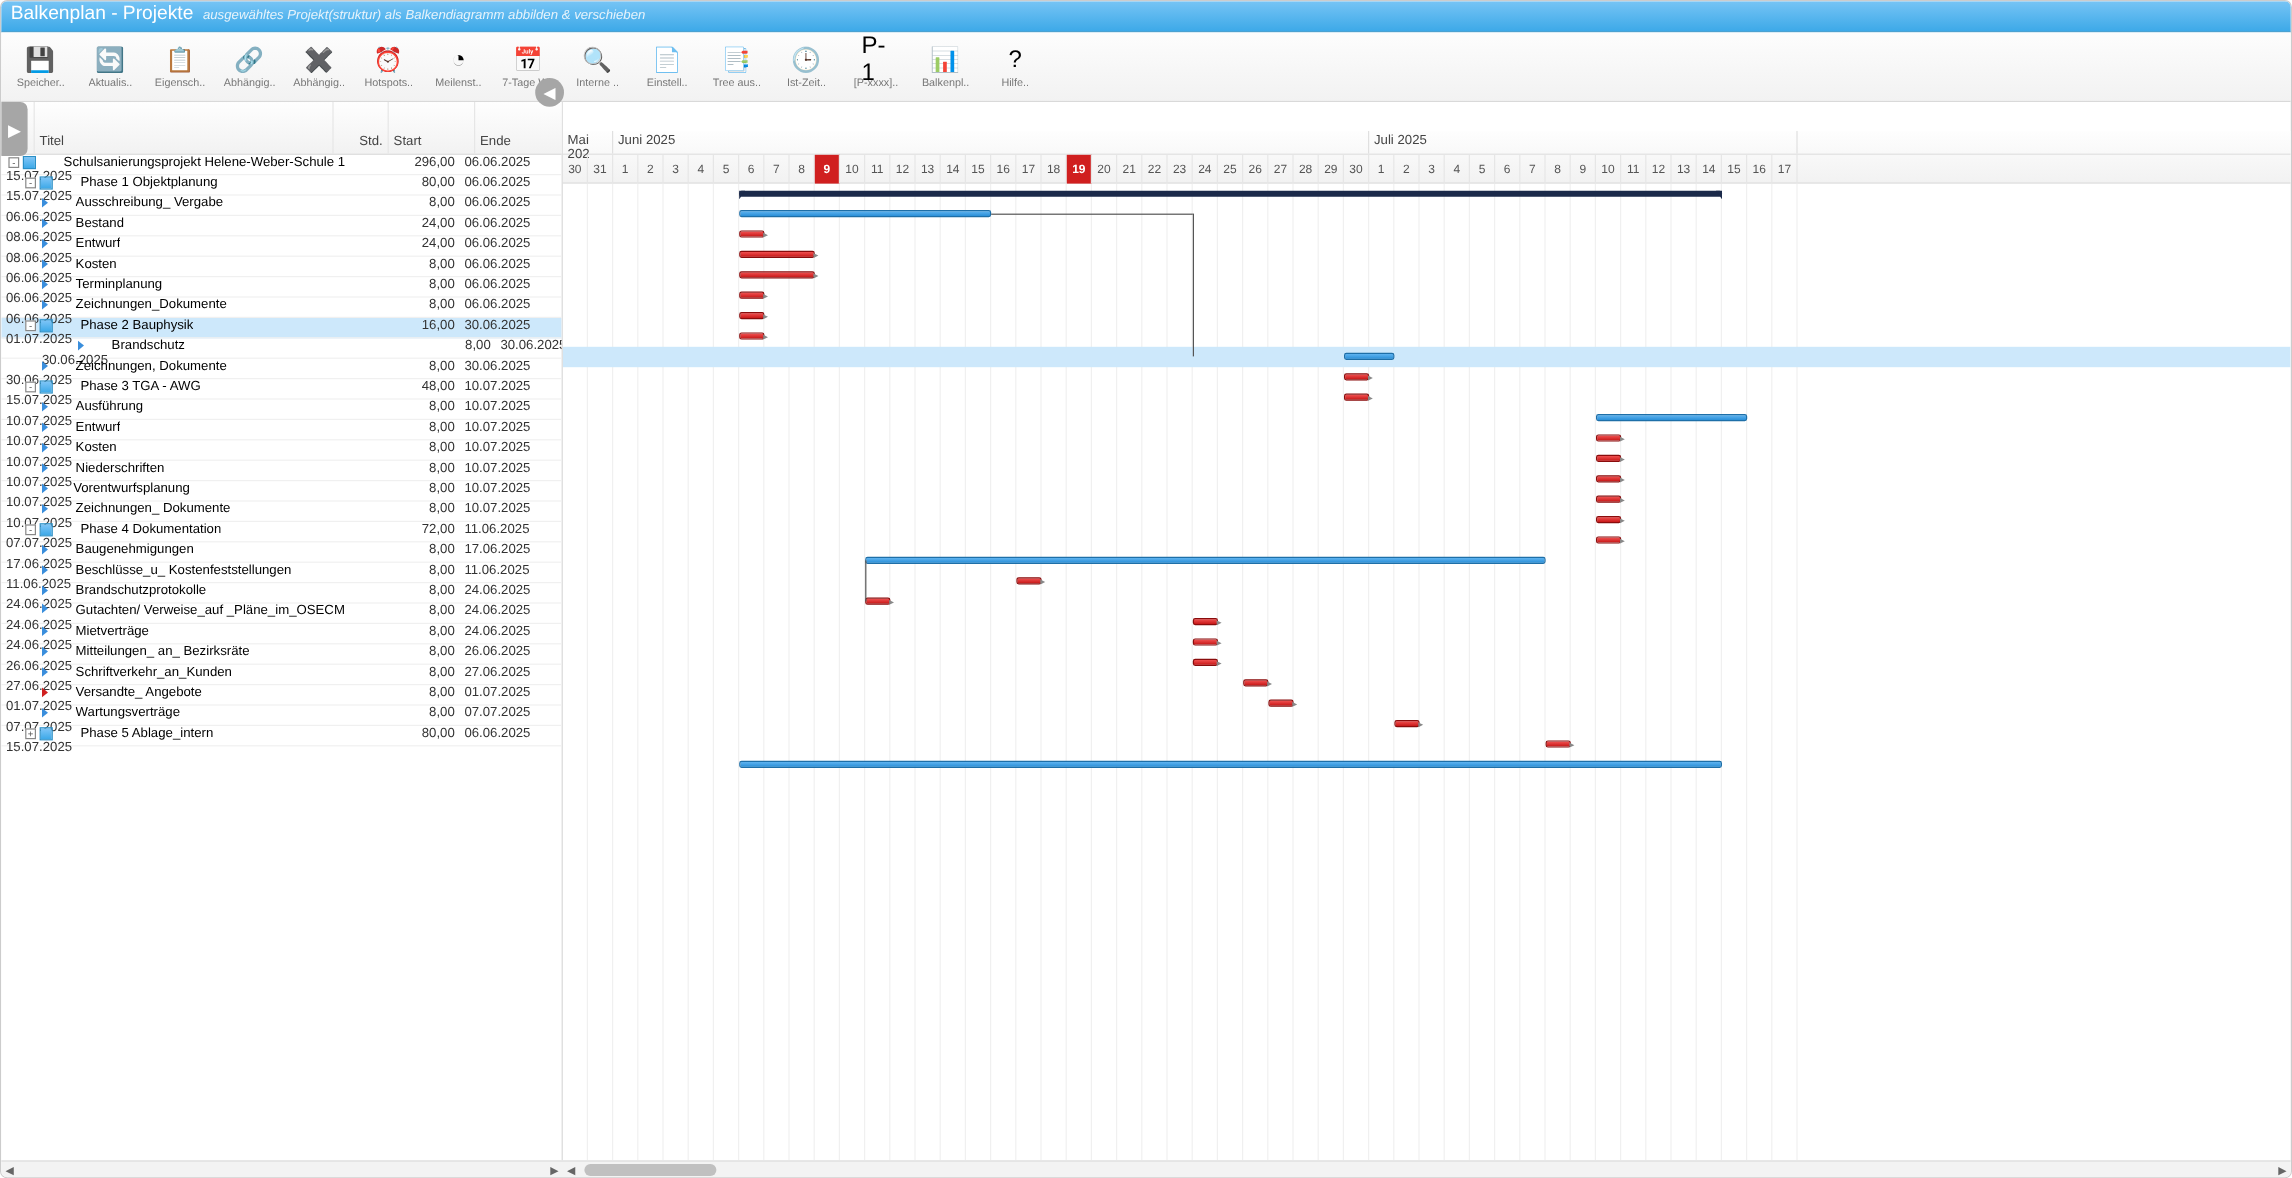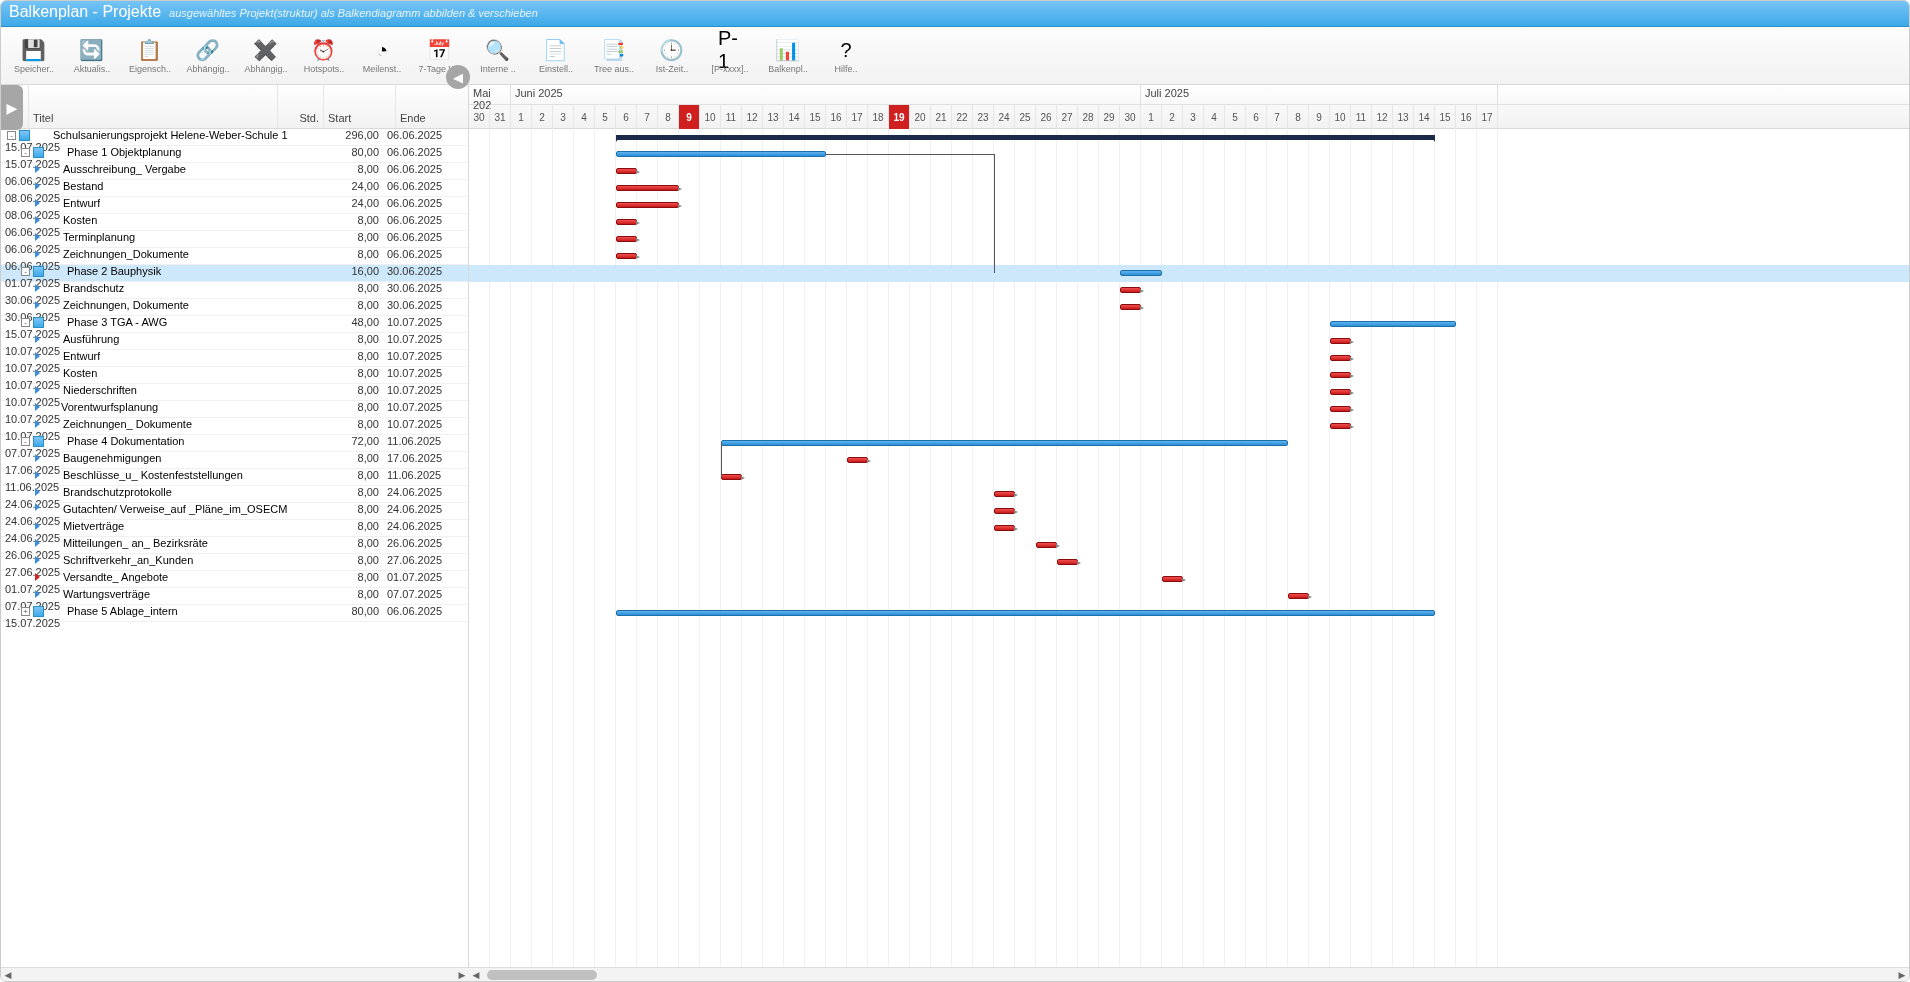--- a/index.html
+++ b/index.html
@@ -14,21 +14,21 @@
 
 
 .toolbar { height: 58px; background: linear-gradient(#fdfdfd, #f2f2f2); border-bottom: 1px solid #d9d9d9; display: flex; padding: 2px 8px; gap: 8px; }
 .tool-btn { display: flex; flex-direction: column; align-items: center; justify-content: center; width: 50px; height: 54px; border: 1px solid transparent; border-radius: 3px; cursor: pointer; }
 .tool-btn .ico { width: 24px; height: 24px; display: flex; align-items: center; justify-content: center; font-size: 20px; }
 .tool-btn .lbl { font-size: 9px; color: #777; margin-top: 2px; white-space: nowrap; overflow: hidden; text-overflow: ellipsis; max-width: 48px; }
 
 
 .body { position: absolute; top: 84px; left: 0; right: 0; bottom: 14px; display: flex; }
 .left-pane { width: 468px; border-right: 1px solid #d9d9d9; position: relative; background: #fff; }
-.right-pane { flex: 1; position: relative; overflow: hidden; }
+.right-pane { flex: 1; position: relative; overflow: hidden; margin-top: 24px; }
 
 
 .side-handle { position: absolute; top: 84px; left: 0; width: 22px; height: 45px; background: #a6a6a6; border-radius: 0 6px 6px 0; display: flex; align-items: center; justify-content: center; color: #fff; font-size: 14px; z-index: 10; }
 .toggle-handle { position: absolute; top: -20px; right: -2px; width: 24px; height: 24px; background: #a6a6a6; border-radius: 50%; display: flex; align-items: center; justify-content: center; color: #fff; font-size: 13px; z-index: 10; }
 
 
 .left-header, .left-row { display: grid; grid-template-columns: 28px 1fr 46px 72px 72px; align-items: center; height: 17px; font-size: 11px; }
 .left-header { height: 44px; border-bottom: 1px solid #d9d9d9; background: linear-gradient(#fefefe,#f2f2f2); }
 .left-header > div { padding: 0 4px; color: #444; border-right: 1px solid #e6e6e6; height: 100%; display: flex; align-items: flex-end; padding-bottom: 4px; }
 .left-header > div:last-child { border-right: none; }
@@ -235,21 +235,21 @@
           <div class="left-row sel" style="grid-template-columns: 250px 56px 76px 76px; display: grid;">
     <div class="c1" style="grid-column:1/3;display:flex;align-items:center;gap:3px;padding-left:20px">
               <span class="tree-toggle">-</span>
               <span class="proj-ico"></span>
               <span class="title">Phase 2 Bauphysik</span>
             </div>
     <div class="c2">16,00</div>
     <div class="c3">30.06.2025</div>
     <div class="c4">01.07.2025</div>
           </div>
-          <div class="left-row" style="grid-template-columns: 250px 56px 76px 76px; display: grid;">
+          <div class="left-row" style="grid-template-columns: 250px 56px 76px 76px; display: grid; padding-left: 30px;">
     <div class="c1" style="grid-column:1/3;display:flex;align-items:center;gap:3px;padding-left:34px">
               <span class="tree-leaf"></span>
               <span class="title">Brandschutz</span>
             </div>
     <div class="c2">8,00</div>
     <div class="c3">30.06.2025</div>
     <div class="c4">30.06.2025</div>
           </div>
           <div class="left-row" style="grid-template-columns: 250px 56px 76px 76px; display: grid;">
     <div class="c1" style="grid-column:1/3;display:flex;align-items:center;gap:3px;padding-left:34px">

